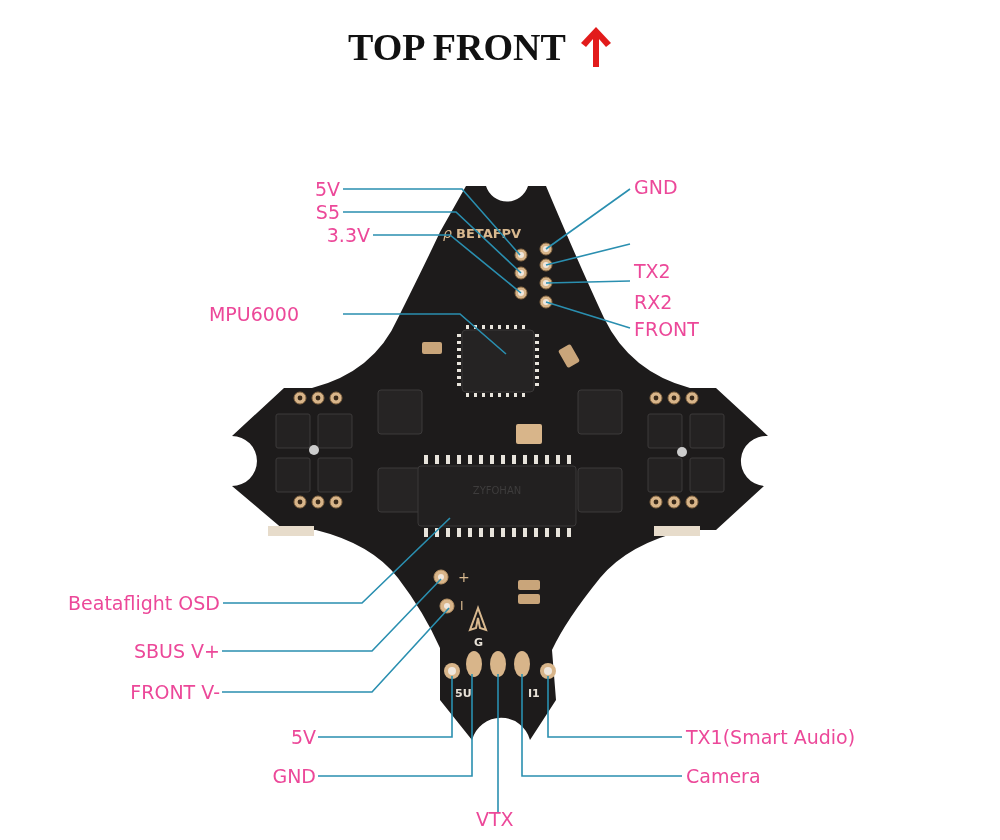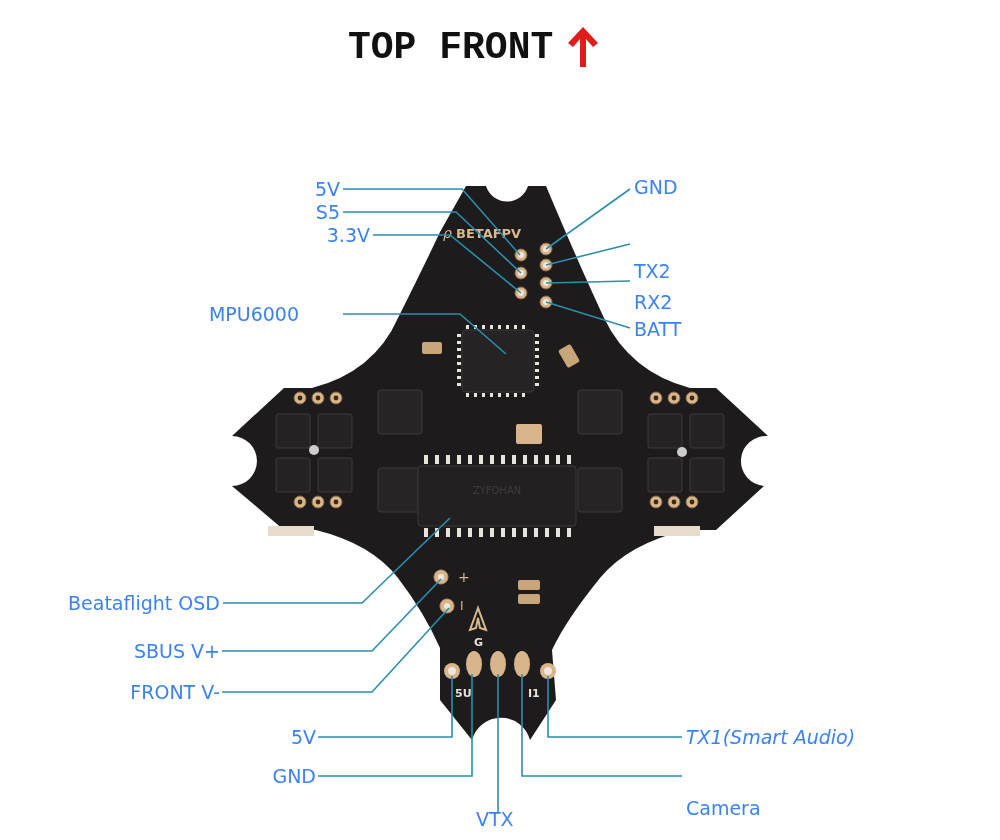--- a/index.html
+++ b/index.html
@@ -1,22 +1,22 @@
 <!DOCTYPE html>
 <html><head>
 <meta charset="utf-8">
 <style>
   html, body { margin: 0; padding: 0; background: #ffffff; }
   body { width: 1000px; height: 840px; position: relative; overflow: hidden;
          font-family: "Liberation Sans", sans-serif; }
   #title { position: absolute; left: 348px; top: 22px; height: 50px; display: flex; align-items: center; }
-  #title .t { font-family: Liberation Mono, monospace; font-weight: bold; font-size: 38px; color: #111; letter-spacing: 0px; }
+  #title .t { font-family: Liberation Serif, serif; font-weight: bold; font-size: 38px; color: #111; letter-spacing: 0px; }
   #title svg { margin-left: 12px; }
   svg#board { position: absolute; left: 0; top: 0; }
-  .lbl { position: absolute; font-family: "DejaVu Sans", sans-serif; font-size: 19px; color: #3b82f6; white-space: nowrap; line-height: 22px; }
+  .lbl { position: absolute; font-family: "DejaVu Sans", sans-serif; font-size: 19px; color: #ec4899; white-space: nowrap; line-height: 22px; }
   .r { text-align: right; }
 </style>
 </head>
 <body>
 
 <div id="title">
   <span class="t">TOP FRONT</span>
   <svg width="36" height="44" viewBox="0 0 36 44">
     <path d="M18 2 L33 18 L28 22 L21 14 L21 42 L15 42 L15 14 L8 22 L3 18 Z" fill="#e21b1b"></path>
   </svg>
@@ -221,24 +221,24 @@
 </svg>
 
 <div class="lbl r" style="left:280px; top:178px; width:60px;">5V</div>
 <div class="lbl r" style="left:280px; top:201px; width:60px;">S5</div>
 <div class="lbl r" style="left:280px; top:224px; width:90px;">3.3V</div>
 <div class="lbl r" style="left:184px; top:303px; width:140px;text-align:center;">MPU6000</div>
 
 <div class="lbl" style="left:634px; top:176px;">GND</div>
 <div class="lbl" style="left:634px; top:232px;margin-top:28px;">TX2</div>
 <div class="lbl" style="left:634px; top:270px;margin-top:21px;">RX2</div>
-<div class="lbl" style="left:634px; top:318px;">BATT</div>
+<div class="lbl" style="left:634px; top:318px;">FRONT</div>
 
 <div class="lbl r" style="left:20px; top:592px; width:200px;">Beataflight OSD</div>
 <div class="lbl r" style="left:60px; top:640px; width:160px;">SBUS V+</div>
 <div class="lbl r" style="left:60px; top:681px; width:160px;">FRONT V-</div>
 <div class="lbl r" style="left:240px; top:726px; width:76px;">5V</div>
 <div class="lbl r" style="left:240px; top:765px; width:76px;">GND</div>
 
 <div class="lbl" style="left:476px; top:808px;">VTX</div>
 
-<div class="lbl" style="left:686px; top:726px;font-style:italic;">TX1(Smart Audio)</div>
-<div class="lbl" style="left:686px; top:765px;margin-top:32px;">Camera</div>
+<div class="lbl" style="left:686px; top:726px;">TX1(Smart Audio)</div>
+<div class="lbl" style="left:686px; top:765px;">Camera</div>
 
 </body></html>

